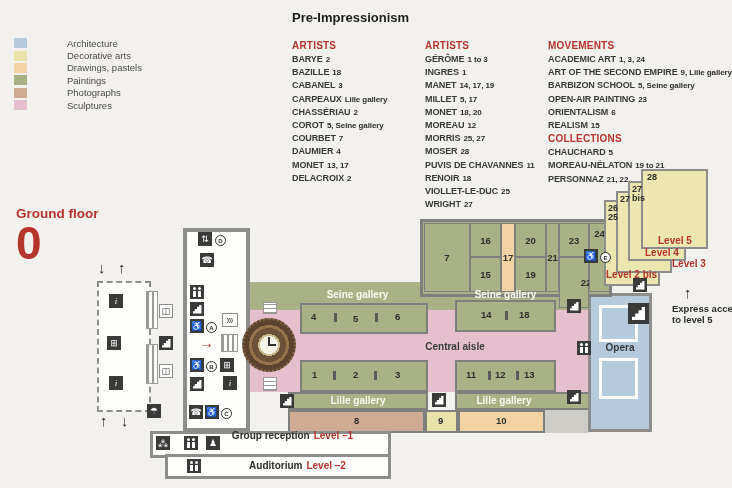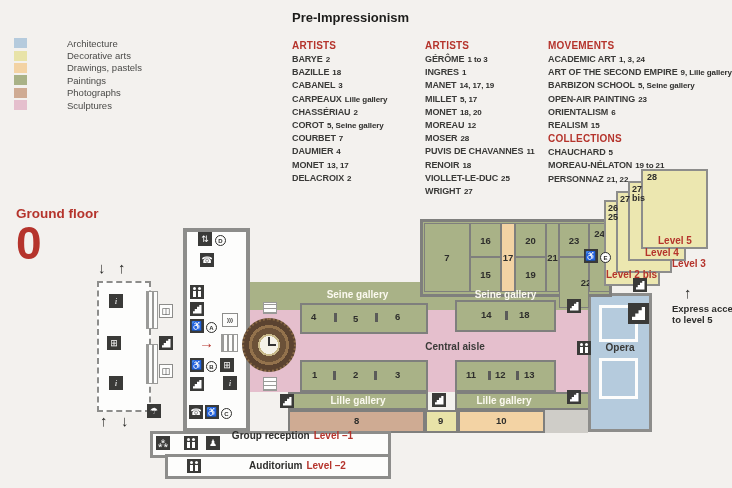--- a/index.html
+++ b/index.html
@@ -115,20 +115,21 @@
   <div class="abs col" style="left:425px;top:40px;">
     <div class="hd">ARTISTS</div>
     <div>
 
     <div class="entry"><span class="nm">GÉRÔME</span><span class="rm">1 to 3</span></div>
         <div class="entry"><span class="nm">INGRES</span><span class="rm">1</span></div>
         <div class="entry"><span class="nm">MANET</span><span class="rm">14, 17, 19</span></div>
         <div class="entry"><span class="nm">MILLET</span><span class="rm">5, 17</span></div>
         <div class="entry"><span class="nm">MONET</span><span class="rm">18, 20</span></div>
         <div class="entry"><span class="nm">MOREAU</span><span class="rm">12</span></div>
+        <div class="entry"><span class="nm">MORRIS</span><span class="rm">25, 27</span></div>
         <div class="entry"><span class="nm">MOSER</span><span class="rm">28</span></div>
         <div class="entry"><span class="nm">PUVIS DE CHAVANNES</span><span class="rm">11</span></div>
         <div class="entry"><span class="nm">RENOIR</span><span class="rm">18</span></div>
         <div class="entry"><span class="nm">VIOLLET-LE-DUC</span><span class="rm">25</span></div>
         <div class="entry"><span class="nm">WRIGHT</span><span class="rm">27</span></div>
       </div>
   </div>
 
   <div class="abs col" style="left:548px;top:40px;">
     <div class="hd">MOVEMENTS</div>

